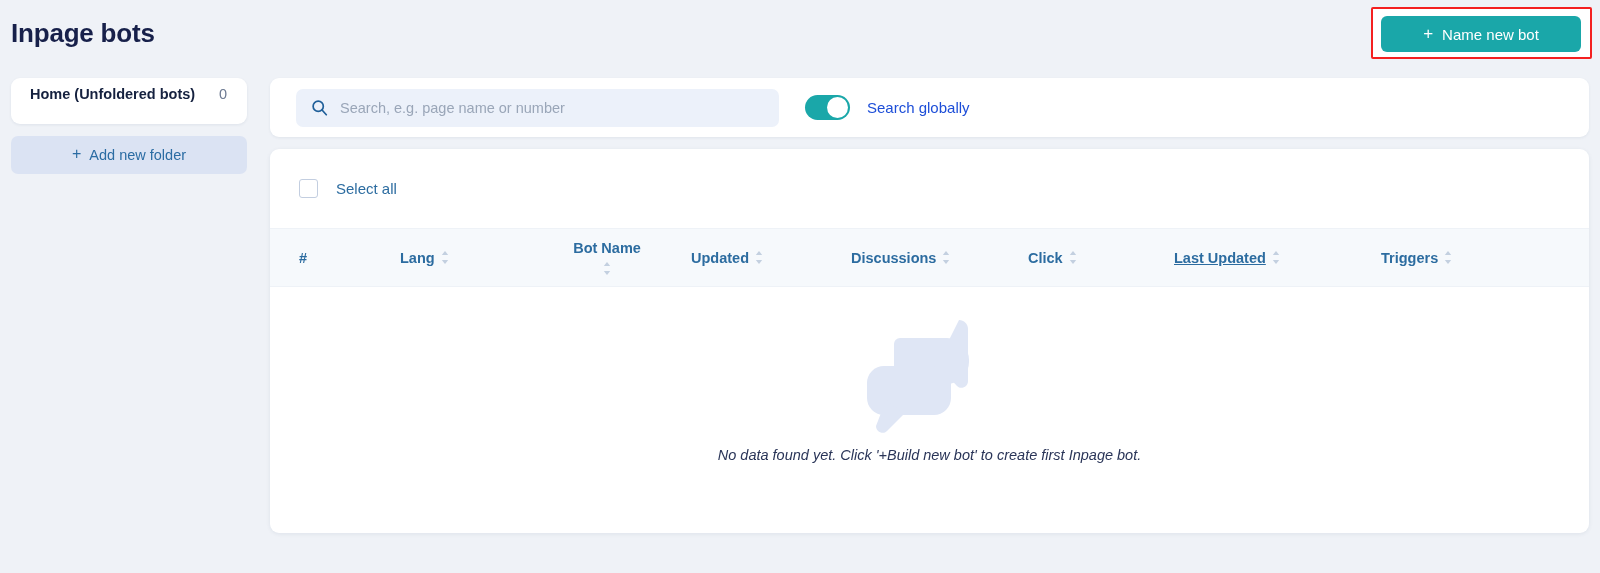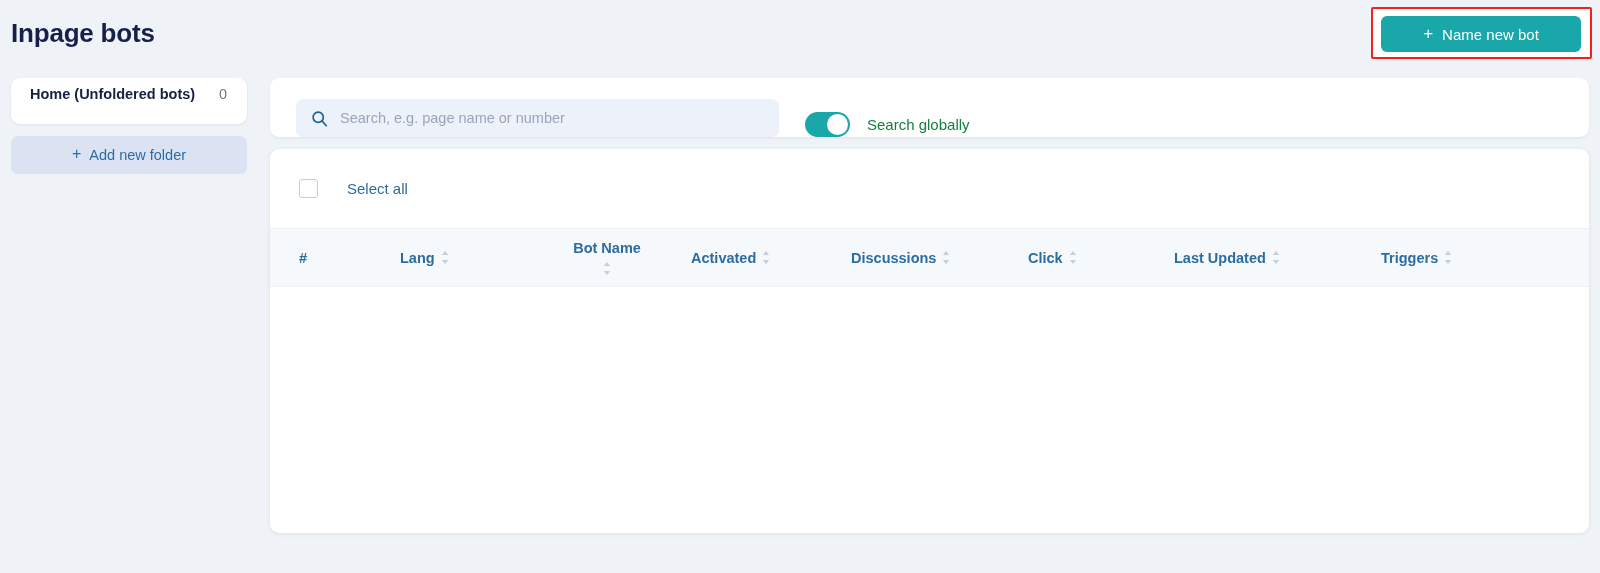--- a/index.html
+++ b/index.html
@@ -128,21 +128,21 @@
     width: 1319px;
   }
 
   .search-card {
     width: 1319px;
     height: 59px;
     background: #ffffff;
     border-radius: 9px;
     box-shadow: 0 1px 3px rgba(30, 50, 90, 0.07);
     display: flex;
-    align-items: flex-end;
+    align-items: center;
     padding-left: 26px;
   }
   .search-box {
     width: 483px;
     height: 38px;
     background: #ecf1fa;
     border-radius: 7px;
     display: flex;
     align-items: center;
     padding-left: 15px;
@@ -179,40 +179,40 @@
     position: absolute;
     top: 2px;
     left: 22px;
     width: 21px;
     height: 21px;
     border-radius: 50%;
     background: #ffffff;
   }
   .toggle-label {
     font-size: 15px;
-    color: #15803d;
+    color: #1d4ed8;
   }
 
   
   .table-card {
     margin-top: 12px;
     width: 1319px;
     height: 384px;
     background: #ffffff;
     border-radius: 9px;
     box-shadow: 0 1px 4px rgba(30, 50, 90, 0.08);
     overflow: hidden;
   }
 
   .select-all-row {
     height: 79px;
     display: flex;
     align-items: center;
     padding-left: 29px;
-    gap: 29px;
+    gap: 18px;
   }
   .checkbox {
     width: 19px;
     height: 19px;
     border: 1.5px solid #c3cee0;
     border-radius: 3px;
     background: #ffffff;
     cursor: pointer;
     flex: none;
   }
@@ -322,52 +322,61 @@
           </svg>
         </div>
         <div class="th" style="width:168px;flex-direction:column;">
           <span>Bot Name</span>
           <svg class="sort-icon" viewBox="0 0 8 13">
             <path d="M4 0 L7.2 4 L0.8 4 Z" fill="#c3d0e0"></path>
             <path d="M4 13 L0.8 9 L7.2 9 Z" fill="#c3d0e0"></path>
           </svg>
         </div>
         <div class="th" style="width:160px;">
-          <span>Activated</span>
+          <span>Updated</span>
           <svg class="sort-icon" viewBox="0 0 8 13">
             <path d="M4 0 L7.2 4 L0.8 4 Z" fill="#c3d0e0"></path>
             <path d="M4 13 L0.8 9 L7.2 9 Z" fill="#c3d0e0"></path>
           </svg>
         </div>
         <div class="th" style="width:177px;">
           <span>Discussions</span>
           <svg class="sort-icon" viewBox="0 0 8 13">
             <path d="M4 0 L7.2 4 L0.8 4 Z" fill="#c3d0e0"></path>
             <path d="M4 13 L0.8 9 L7.2 9 Z" fill="#c3d0e0"></path>
           </svg>
         </div>
         <div class="th" style="width:146px;">
           <span>Click</span>
           <svg class="sort-icon" viewBox="0 0 8 13">
             <path d="M4 0 L7.2 4 L0.8 4 Z" fill="#c3d0e0"></path>
             <path d="M4 13 L0.8 9 L7.2 9 Z" fill="#c3d0e0"></path>
           </svg>
         </div>
-        <div class="th" style="width:207px;">
+        <div class="th" style="width:207px;text-decoration:underline;">
           <span>Last Updated</span>
           <svg class="sort-icon" viewBox="0 0 8 13">
             <path d="M4 0 L7.2 4 L0.8 4 Z" fill="#c3d0e0"></path>
             <path d="M4 13 L0.8 9 L7.2 9 Z" fill="#c3d0e0"></path>
           </svg>
         </div>
         <div class="th" style="width:180px;">
           <span>Triggers</span>
           <svg class="sort-icon" viewBox="0 0 8 13">
             <path d="M4 0 L7.2 4 L0.8 4 Z" fill="#c3d0e0"></path>
             <path d="M4 13 L0.8 9 L7.2 9 Z" fill="#c3d0e0"></path>
           </svg>
         </div>
       </div>
 
+      <div class="empty-area">
+        <svg class="empty-illustration" viewBox="0 0 150 118">
+          <path d="M45 22 h47 a22 22 0 0 1 22 22 v2 a22 22 0 0 1 -22 22 h-47 a6 6 0 0 1 -6 -6 v-34 a6 6 0 0 1 6 -6 z" fill="#dfe6f5"></path>
+          <path d="M104 4 c5 0 9 4 9 9 v52 c0 6 -7 9 -11 5 l-20 -22 z" fill="#dfe6f5"></path>
+          <path d="M29 50 h50 a17 17 0 0 1 17 17 v15 a17 17 0 0 1 -17 17 h-50 a17 17 0 0 1 -17 -17 v-15 a17 17 0 0 1 17 -17 z" fill="#dfe6f5"></path>
+          <path d="M31 84 l18 14 l-17 17 c-4 4 -11 1 -11 -5 z" fill="#dfe6f5"></path>
+        </svg>
+        <div class="empty-text">No data found yet. Click '+Build new bot' to create first Inpage bot.</div>
+      </div>
 
     </div>
   </div>
 </div>
 
 </body></html>

